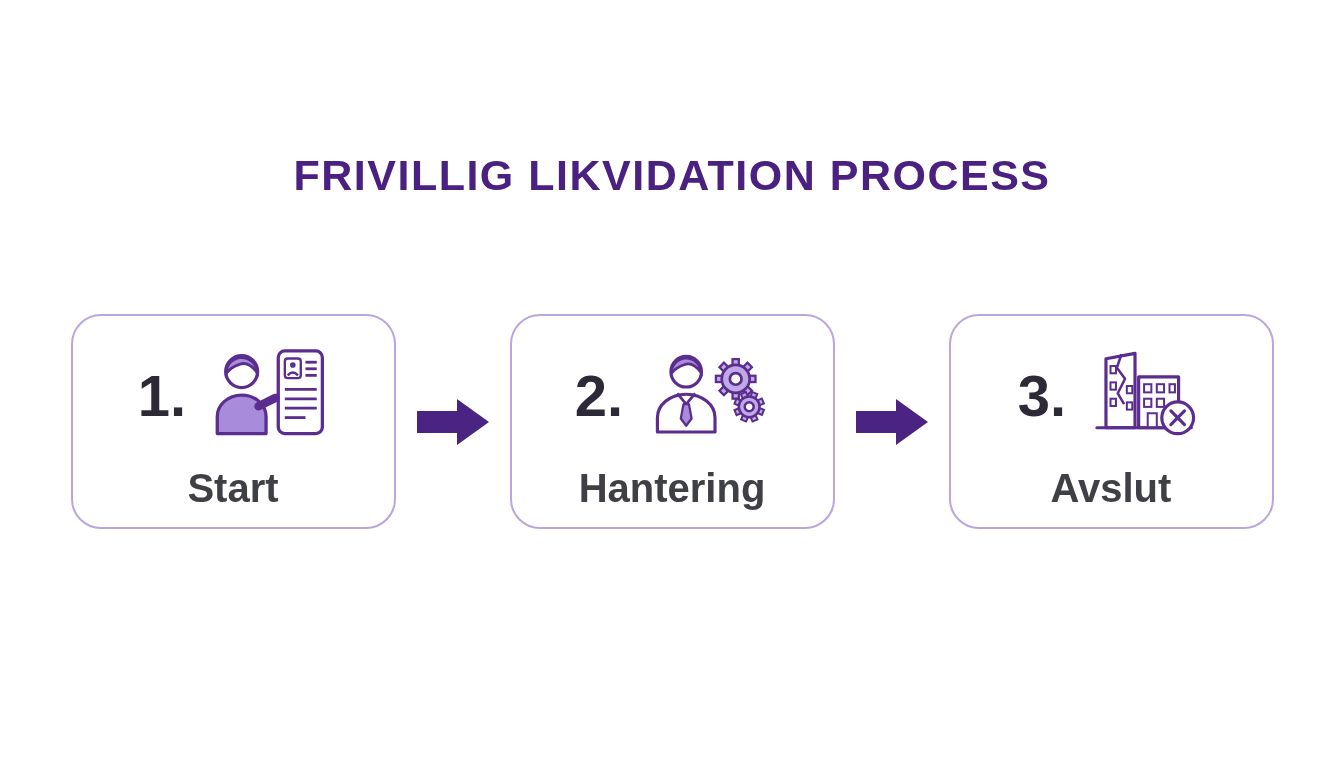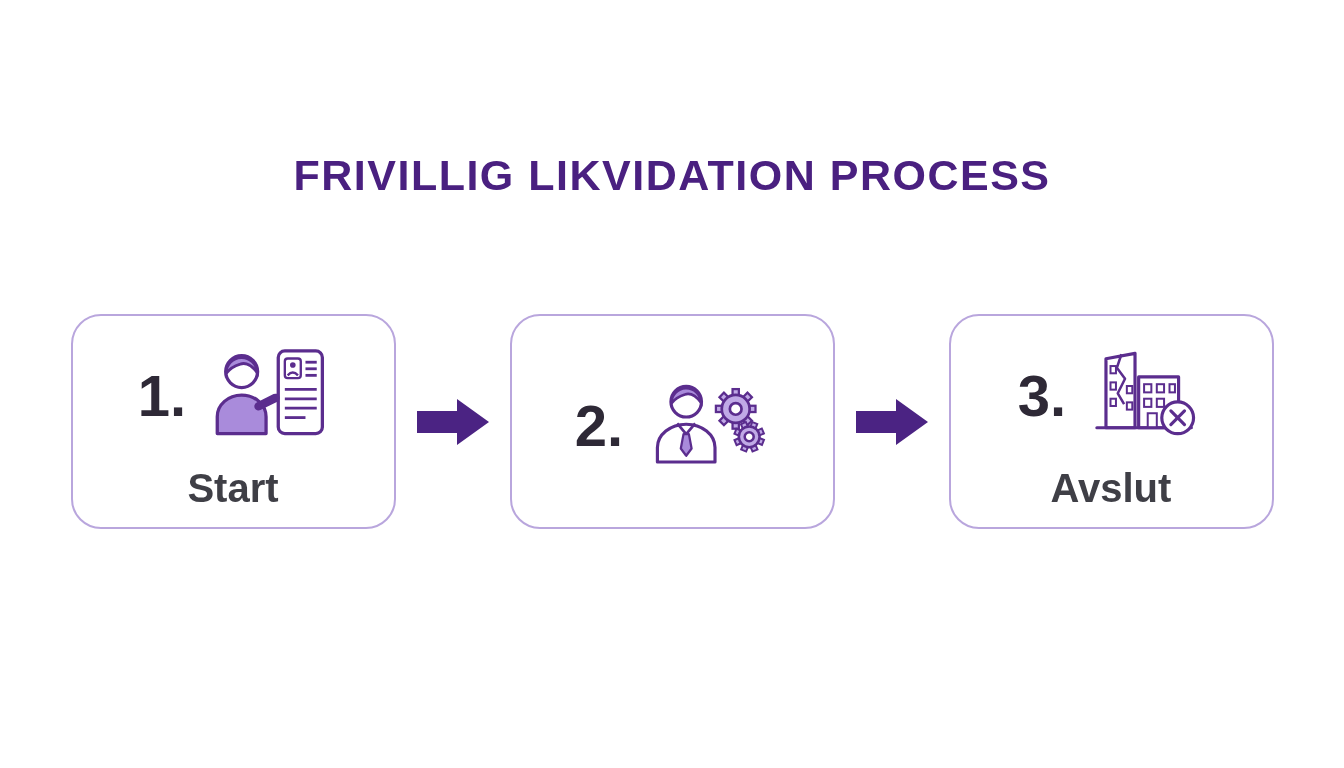--- a/index.html
+++ b/index.html
@@ -132,20 +132,21 @@
             </g>
 
             <circle cx="48" cy="28" r="17" fill="#ffffff" class="icon-stroke" stroke-width="3.5"></circle>
             <path d="M31.5 30 a16.5 16.5 0 0 1 33 -1 q-9 -12 -18 -9 q-10 3 -15 10 z" fill="var(--icon-fill)" class="icon-stroke" stroke-width="3"></path>
             <path d="M16 95 v-16 a32 26 0 0 1 64 0 v16 z" fill="#ffffff" class="icon-stroke" stroke-width="3.5" stroke-linejoin="round"></path>
             <path d="M38 52 L 48 64 L 58 52" class="icon-stroke" stroke-width="3" fill="none" stroke-linejoin="round"></path>
             <polygon points="45,64 51,64 54,80 48,88 42,80" fill="var(--icon-fill)" class="icon-stroke" stroke-width="2.5" stroke-linejoin="round"></polygon>
           </svg>
         </span>
       </div>
+      <div class="step-label">Hantering</div>
     </div>
 
     <div class="arrow">
       <svg width="72" height="46" viewBox="0 0 72 46">
         <polygon points="0,12 40,12 40,0 72,23 40,46 40,34 0,34" fill="var(--arrow)"></polygon>
       </svg>
     </div>
 
     <div class="step-box">
       <div class="step-top">

